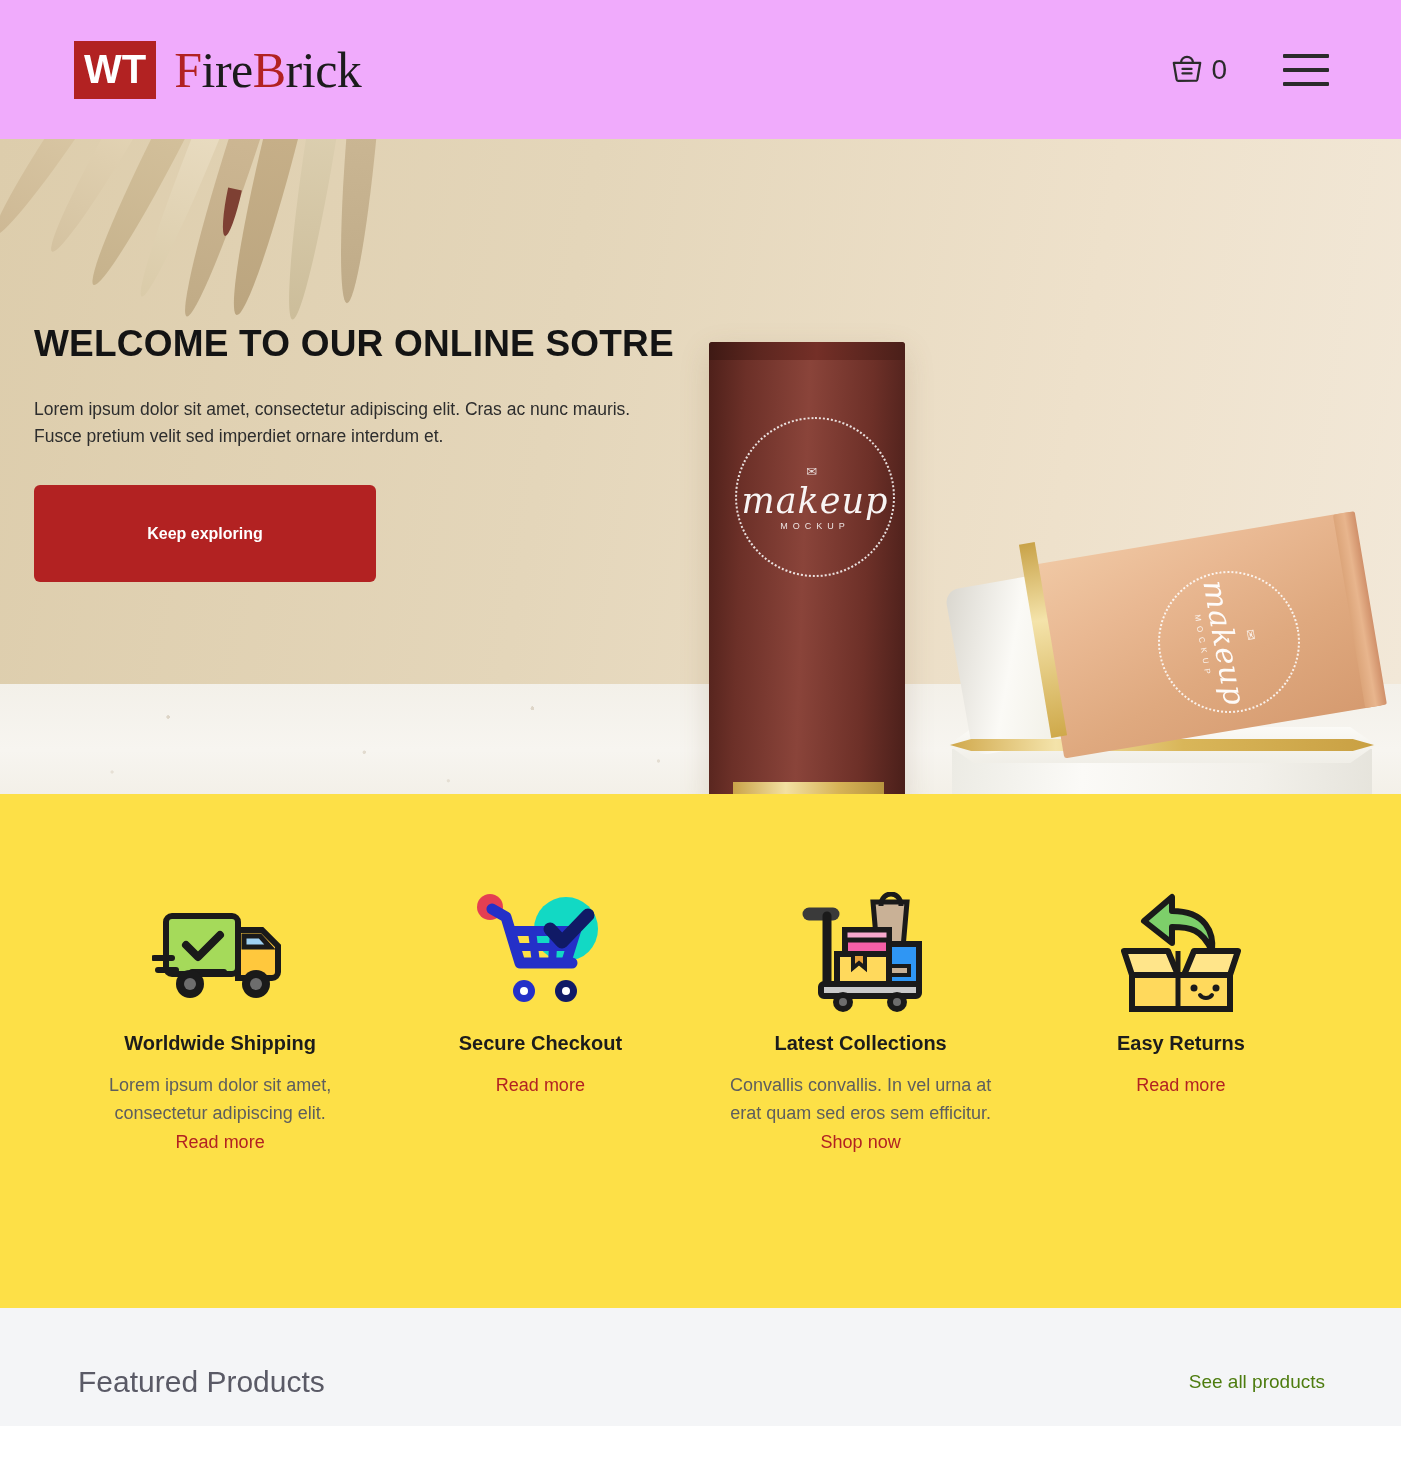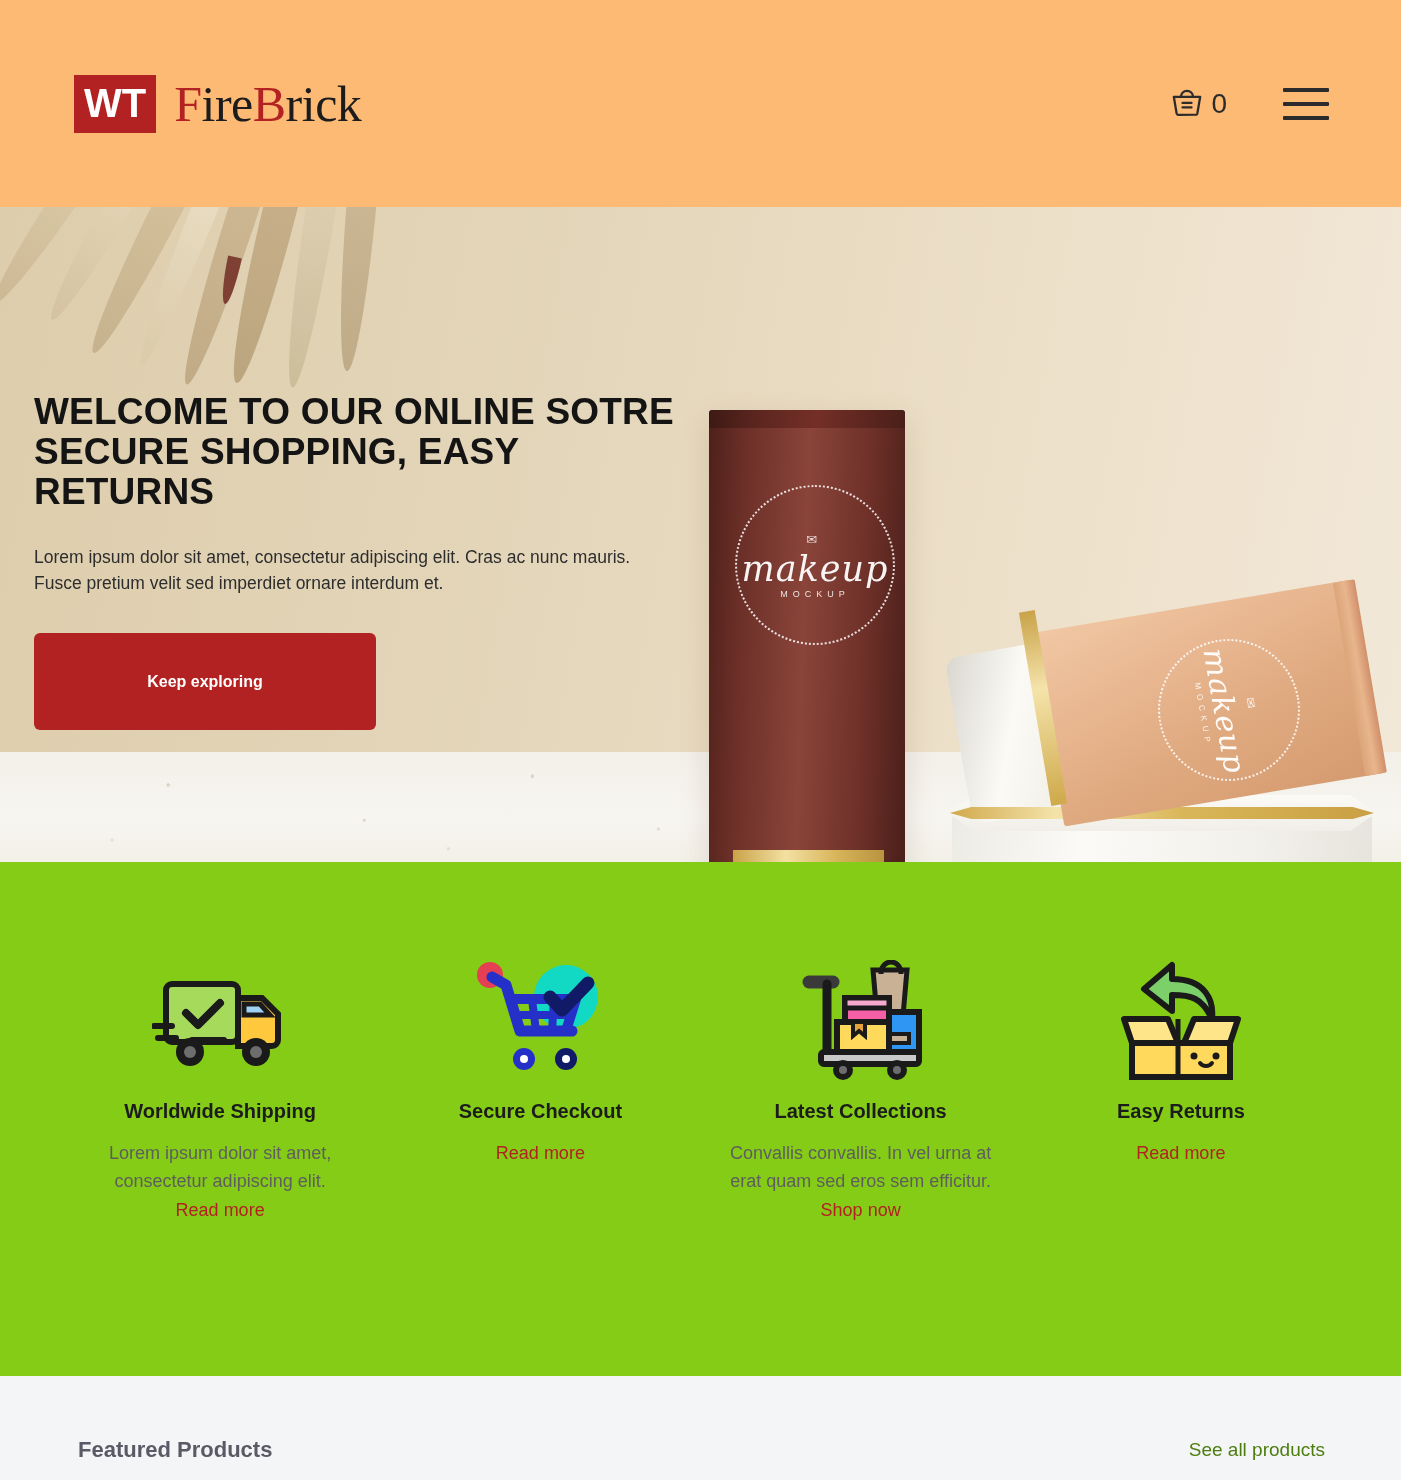--- a/index.html
+++ b/index.html
@@ -8,22 +8,22 @@
   html, body {
     width: 1401px;
     height: 1480px;
     overflow: hidden;
     font-family: "Liberation Sans", sans-serif;
     background: #ffffff;
   }
 
   
   .site-header {
-    height: 207px;
-    background: #fdba74;
+    height: 139px;
+    background: #f0abfc;
     display: flex;
     align-items: center;
     justify-content: space-between;
     padding: 0 72px 0 74px;
     position: relative;
     text-align: right;
   }
 
   .brand {
     display: flex;
@@ -298,21 +298,21 @@
   #label1 { left: 735px; top: 278px; width: 160px; height: 160px; }
   #label1 .label-script { font-size: 35px; }
   #label1 .label-sub { font-size: 9px; }
 
   #label2 { left: 1158px; top: 432px; width: 142px; height: 142px; transform: rotate(80deg); }
   #label2 .label-script { font-size: 30px; }
   #label2 .label-sub { font-size: 8px; }
 
   
   .features {
-    background: #84cc16;
+    background: #fde047;
     height: 514px;
     display: flex;
     padding: 92px 60px 0 60px;
     gap: 0;
   }
   .feature {
     flex: 1;
     display: flex;
     flex-direction: column;
     align-items: center;
@@ -350,22 +350,22 @@
   
   .featured {
     background: #f4f5f7;
     height: 118px;
     display: flex;
     align-items: center;
     justify-content: space-between;
     padding: 30px 76px 0 78px;
   }
   .featured-title {
-    font-size: 22px;
-    font-weight: bold;
+    font-size: 30px;
+    font-weight: normal;
     color: #5a5a66;
   }
   .featured-link {
     font-size: 19px;
     color: #4d7c0f;
     text-decoration: none;
     cursor: pointer;
   }
 </style>
 </head>
@@ -436,21 +436,20 @@
       <span class="label-dots"></span>
       <span class="label-tools">✉ </span>
       <span class="label-script">makeup</span>
       <span class="label-sub">MOCKUP</span>
     </div>
   </div>
 
   <div class="hero-content">
     <h1 class="hero-title">
       <span>WELCOME TO OUR ONLINE SOTRE</span><br>
-      <span>SECURE SHOPPING, EASY RETURNS</span>
     </h1>
     <p class="hero-sub">Lorem ipsum dolor sit amet, consectetur adipiscing elit. Cras ac nunc mauris. Fusce pretium velit sed imperdiet ornare interdum et.</p>
     <button class="hero-btn">Keep exploring</button>
   </div>
 </section>
 
 <section class="features">
 
   <div class="feature">
     <div class="feature-icon">

